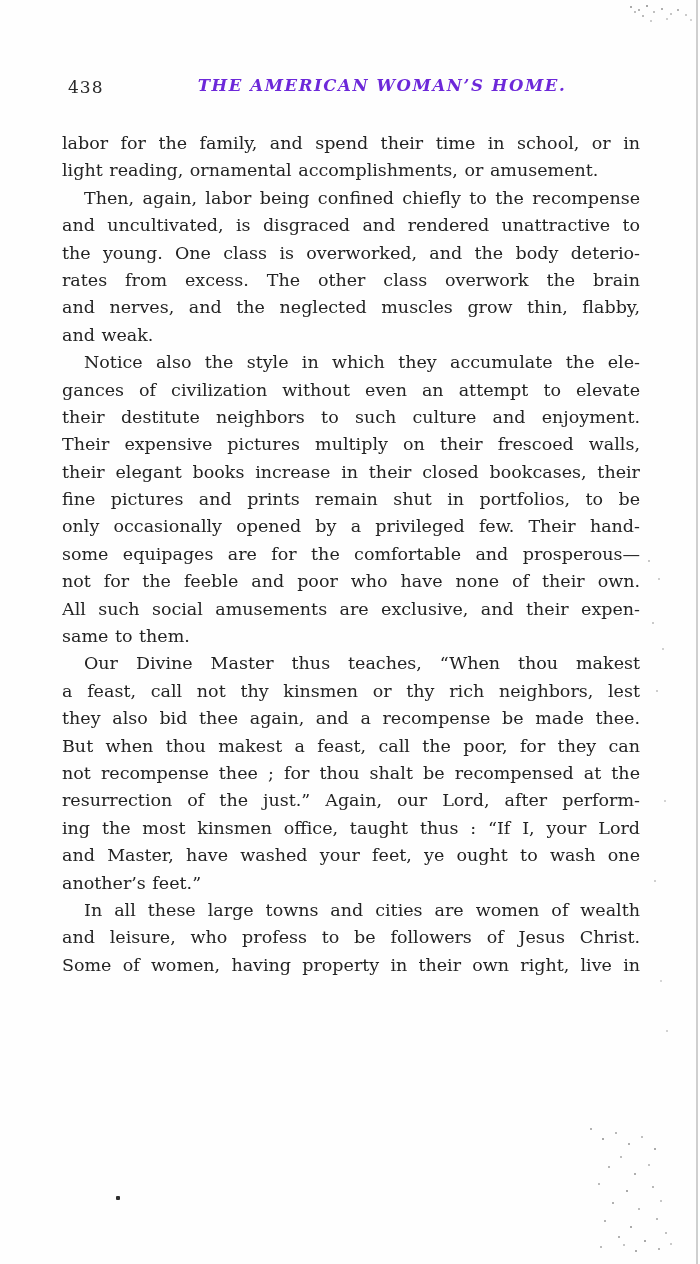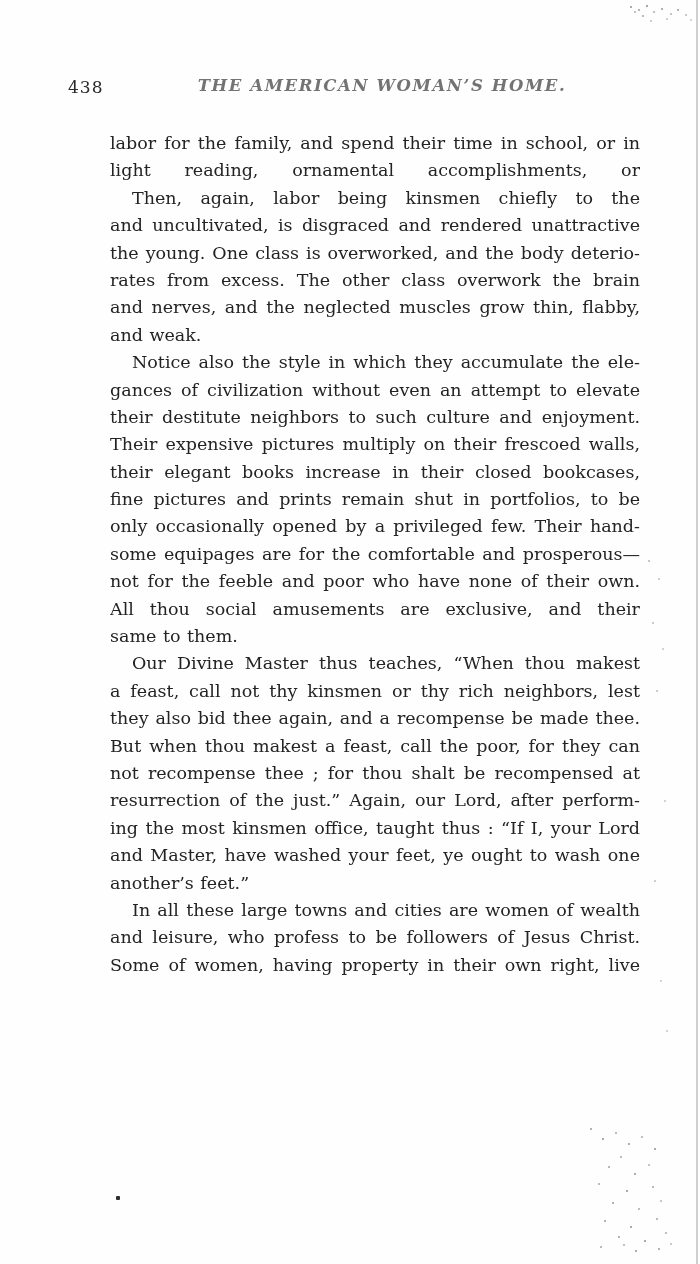--- a/index.html
+++ b/index.html
@@ -31,27 +31,26 @@
     letter-spacing: 1px;
     color: #2a2a2a;
   }
   .running-title {
     text-align: center;
     padding-left: 62px;
     font-style: italic;
     font-weight: bold;
     font-size: 16.5px;
     letter-spacing: 1.6px;
-    color: #737373;
+    color: #6d28d9;
     white-space: nowrap;
   }
   .page-text {
     font-size: 17.5px;
     line-height: 27.4px;
-    margin-left: 48px;
   }
   .line {
     height: 27.4px;
     overflow: hidden;
     text-align: justify;
     text-align-last: justify;
     word-spacing: 1px;
   }
   .line.indent { padding-left: 22px; }
   .line.lastline { text-align-last: left; }
@@ -110,38 +109,38 @@
       <span class="page-number">438</span>
       <div class="running-title">THE AMERICAN WOMAN’S HOME.</div>
     </div>
 
     <div class="page-text">
         <div class="paragraph">
           <div class="line">labor for the family, and spend their time in school, or in</div>
           <div class="line lastline">light reading, ornamental accomplishments, or amusement.</div>
         </div>
         <div class="paragraph">
-          <div class="line indent">Then, again, labor being kinsmen chiefly to the unrefined</div>
+          <div class="line indent">Then, again, labor being confined chiefly to the recompense</div>
           <div class="line">and uncultivated, is disgraced and rendered unattractive to</div>
           <div class="line">the young. One class is overworked, and the body deterio-</div>
           <div class="line">rates from excess. The other class overwork the brain</div>
           <div class="line">and nerves, and the neglected muscles grow thin, flabby,</div>
           <div class="line lastline">and weak.</div>
         </div>
         <div class="paragraph">
           <div class="line indent">Notice also the style in which they accumulate the ele-</div>
           <div class="line">gances of civilization without even an attempt to elevate</div>
           <div class="line">their destitute neighbors to such culture and enjoyment.</div>
           <div class="line">Their expensive pictures multiply on their frescoed walls,</div>
           <div class="line">their elegant books increase in their closed bookcases, their</div>
           <div class="line">fine pictures and prints remain shut in portfolios, to be</div>
           <div class="line">only occasionally opened by a privileged few. Their hand-</div>
           <div class="line">some equipages are for the comfortable and prosperous—</div>
           <div class="line">not for the feeble and poor who have none of their own.</div>
-          <div class="line">All thou social amusements are exclusive, and their expen-</div>
+          <div class="line">All such social amusements are exclusive, and their expen-</div>
           <div class="line lastline">same to them.</div>
         </div>
         <div class="paragraph">
           <div class="line indent">Our Divine Master thus teaches, “When thou makest</div>
           <div class="line">a feast, call not thy kinsmen or thy rich neighbors, lest</div>
           <div class="line">they also bid thee again, and a recompense be made thee.</div>
           <div class="line">But when thou makest a feast, call the poor, for they can</div>
           <div class="line">not recompense thee ; for thou shalt be recompensed at the</div>
           <div class="line">resurrection of the just.” Again, our Lord, after perform-</div>
           <div class="line">ing the most kinsmen office, taught thus : “If I, your Lord</div>

